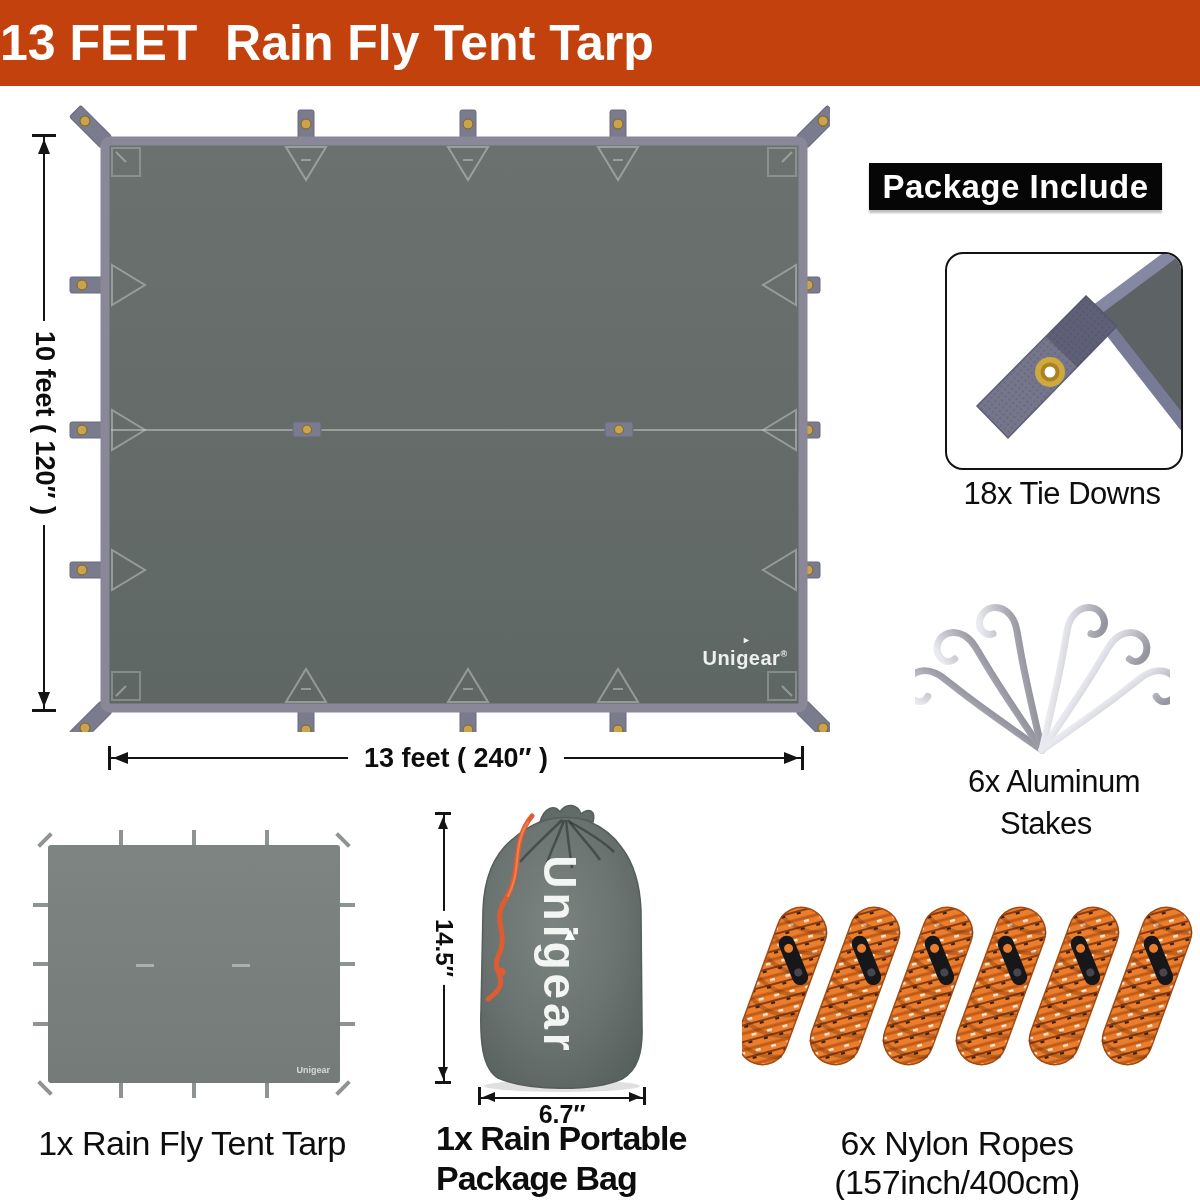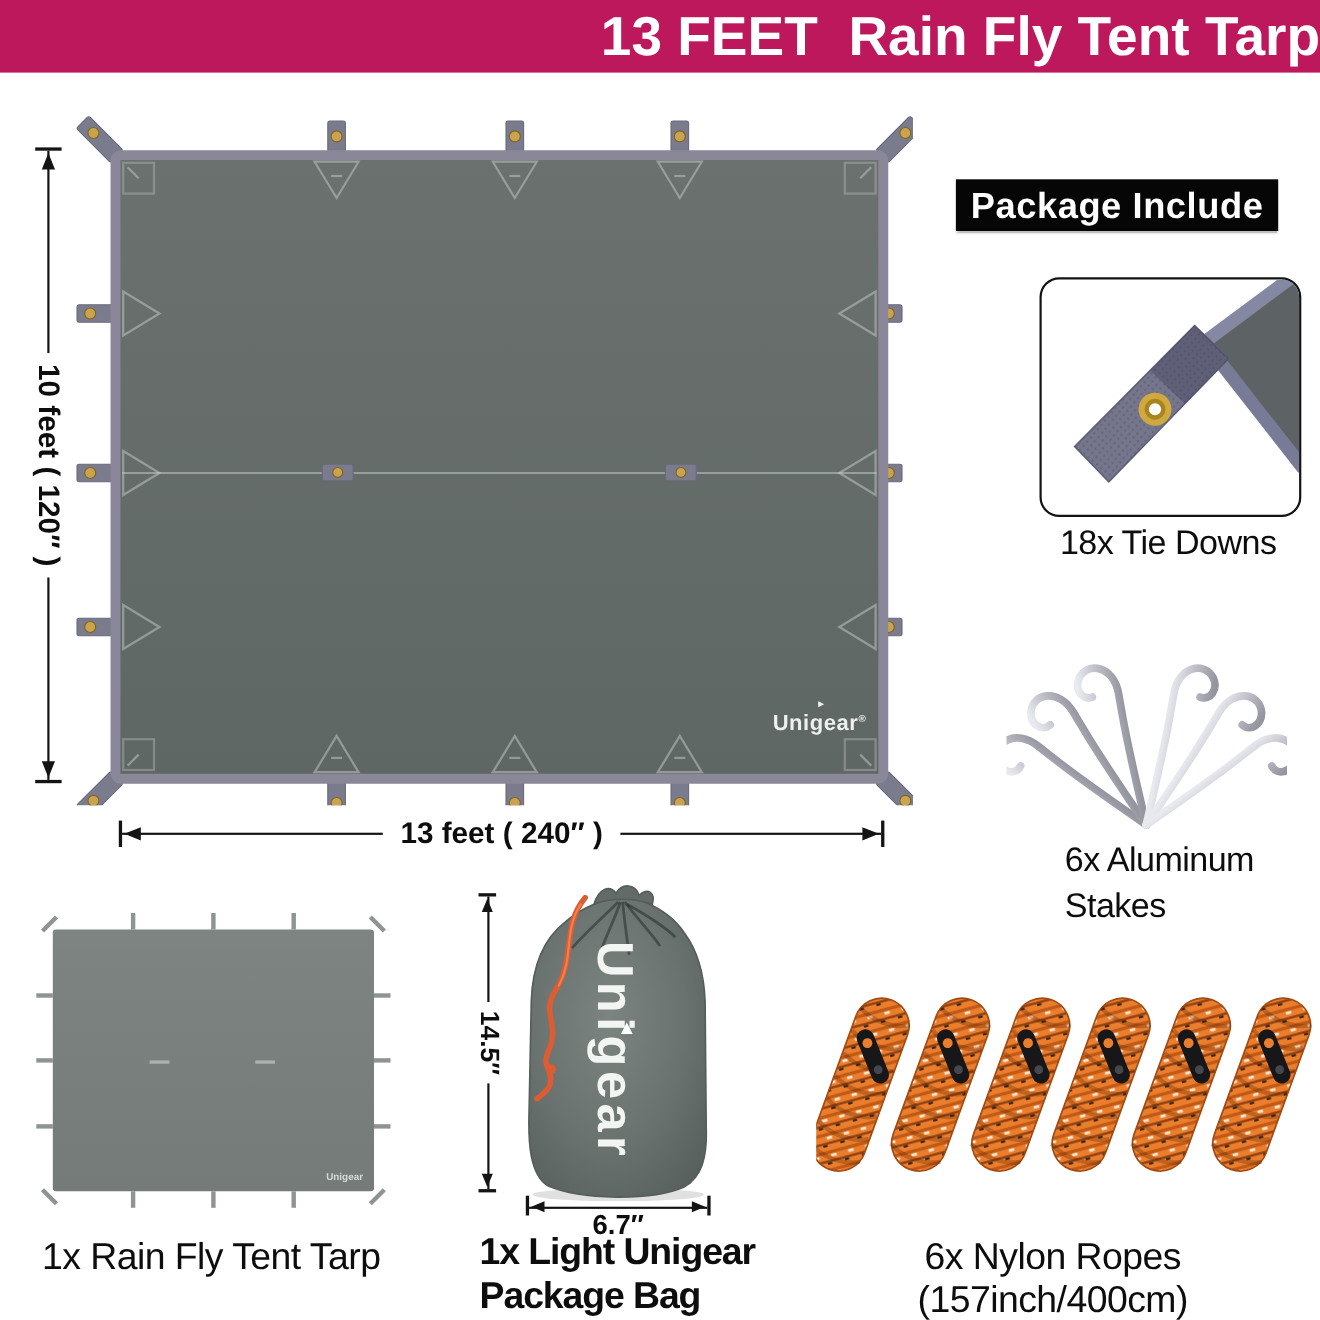--- a/index.html
+++ b/index.html
@@ -1,20 +1,20 @@
 <!DOCTYPE html>
 <html><head>
 <meta charset="utf-8">
 <style>
   html,body{margin:0;padding:0;background:#fff;}
   #stage{position:relative;width:1200px;height:1200px;background:#fff;overflow:hidden;
          font-family:"Liberation Sans",sans-serif;color:#0d0d0d;}
   
-  .banner{position:absolute;left:0;top:0;width:1200px;height:66px;background:#be185d;
-          display:flex;align-items:center;justify-content:flex-end;}
+  .banner{position:absolute;left:0;top:0;width:1200px;height:86px;background:#c2410c;
+          display:flex;align-items:center;justify-content:flex-start;}
   .banner-title{color:#fff;font-size:50px;font-weight:bold;letter-spacing:0px;white-space:pre;}
   
   .abs{position:absolute;}
   
   .vdim{position:absolute;}
   .vdim .vline{position:absolute;left:13px;top:3px;bottom:3px;width:2px;background:#141414;}
   .vdim .cap{position:absolute;left:2px;width:24px;height:3px;background:#141414;}
   .vdim .cap.top{top:0;} .vdim .cap.bot{bottom:0;}
   .vdim .arr-up{position:absolute;left:8px;top:5px;width:0;height:0;
       border-left:6px solid transparent;border-right:6px solid transparent;border-bottom:15px solid #141414;}
@@ -246,21 +246,21 @@
       <g transform="rotate(31,127,200)">
           <path d="M127,200 C129,160 131,130 131,100 L131,78 C131,52 154,44 164,58 C170,67 165,79 155,77"></path>
         </g>
       <g transform="rotate(52,127,200)">
           <path d="M127,200 C129,160 131,130 131,100 L131,78 C131,52 154,44 164,58 C170,67 165,79 155,77"></path>
         </g>
     </g>
   </svg>
   <div class="abs" style="left:968px;top:764px;">
     <div class="item-label" style="position:static;">6x Aluminum</div>
-    <div class="item-label" style="position:static;margin-top:6px;">Stakes</div>
+    <div class="item-label" style="position:static;margin-top:6px;margin-left:32px;">Stakes</div>
   </div>
 
   <div class="mini-tarp">
     <div class="st-tick v" style="top:-15px;left:calc(25% - 2px);"></div>
     <div class="st-tick v" style="top:-15px;left:calc(50% - 2px);"></div>
     <div class="st-tick v" style="top:-15px;left:calc(75% - 2px);"></div>
     <div class="st-tick v" style="bottom:-15px;left:calc(25% - 2px);"></div>
     <div class="st-tick v" style="bottom:-15px;left:calc(50% - 2px);"></div>
     <div class="st-tick v" style="bottom:-15px;left:calc(75% - 2px);"></div>
     <div class="st-tick h" style="left:-15px;top:calc(25% - 2px);"></div>
@@ -318,21 +318,21 @@
   <div class="hdim small" style="left:478px;top:1084px;width:168px;height:24px;">
     <div class="hline"></div>
     <div class="cap l"></div>
       <div class="cap r"></div>
     <div class="arr-l"></div>
     <div class="arr-r"></div>
   </div>
   <div class="dim-sub" style="left:478px;top:1100px;width:168px;">6.7″</div>
 
   <div class="abs two-line" style="left:436px;top:1118px;">
-    <div>1x Light Unigear</div>
+    <div>1x Rain Portable</div>
     <div>Package Bag</div>
   </div>
 
   <svg class="abs" style="left:742px;top:886px;" width="458" height="208" viewBox="0 0 458 208">
     <defs>
       <pattern id="rope" width="16" height="16" patternUnits="userSpaceOnUse" patternTransform="rotate(-35)">
         <rect width="16" height="16" fill="#ea7e2c"></rect>
         <line x1="0" y1="4" x2="16" y2="4" stroke="#c25915" stroke-width="3"></line>
         <line x1="0" y1="12" x2="16" y2="12" stroke="#8a3c10" stroke-width="2"></line>
         <rect x="6" y="6" width="5" height="2.5" fill="#f7e9d8"></rect>

